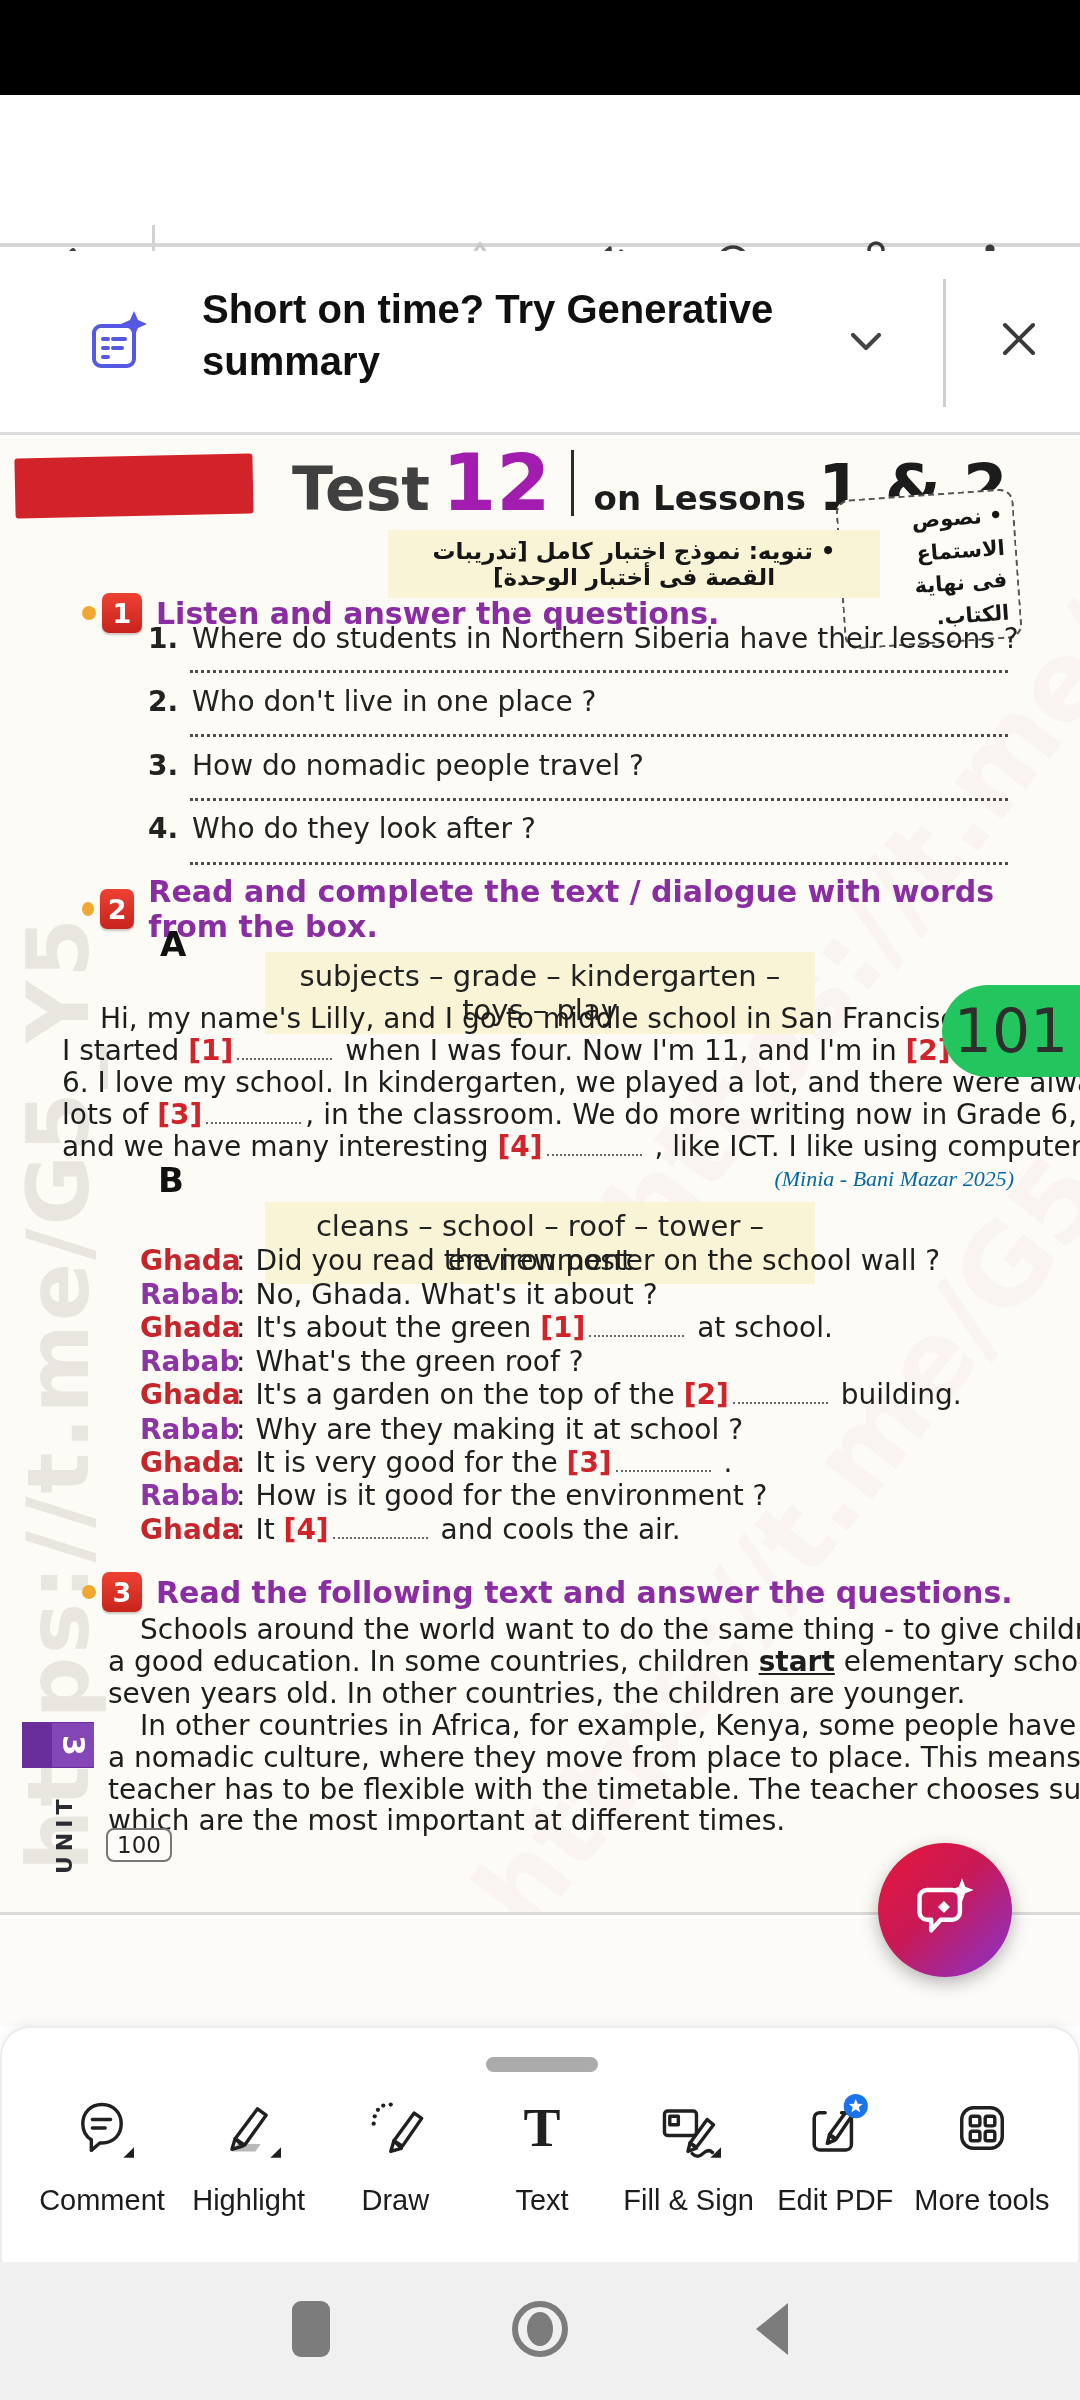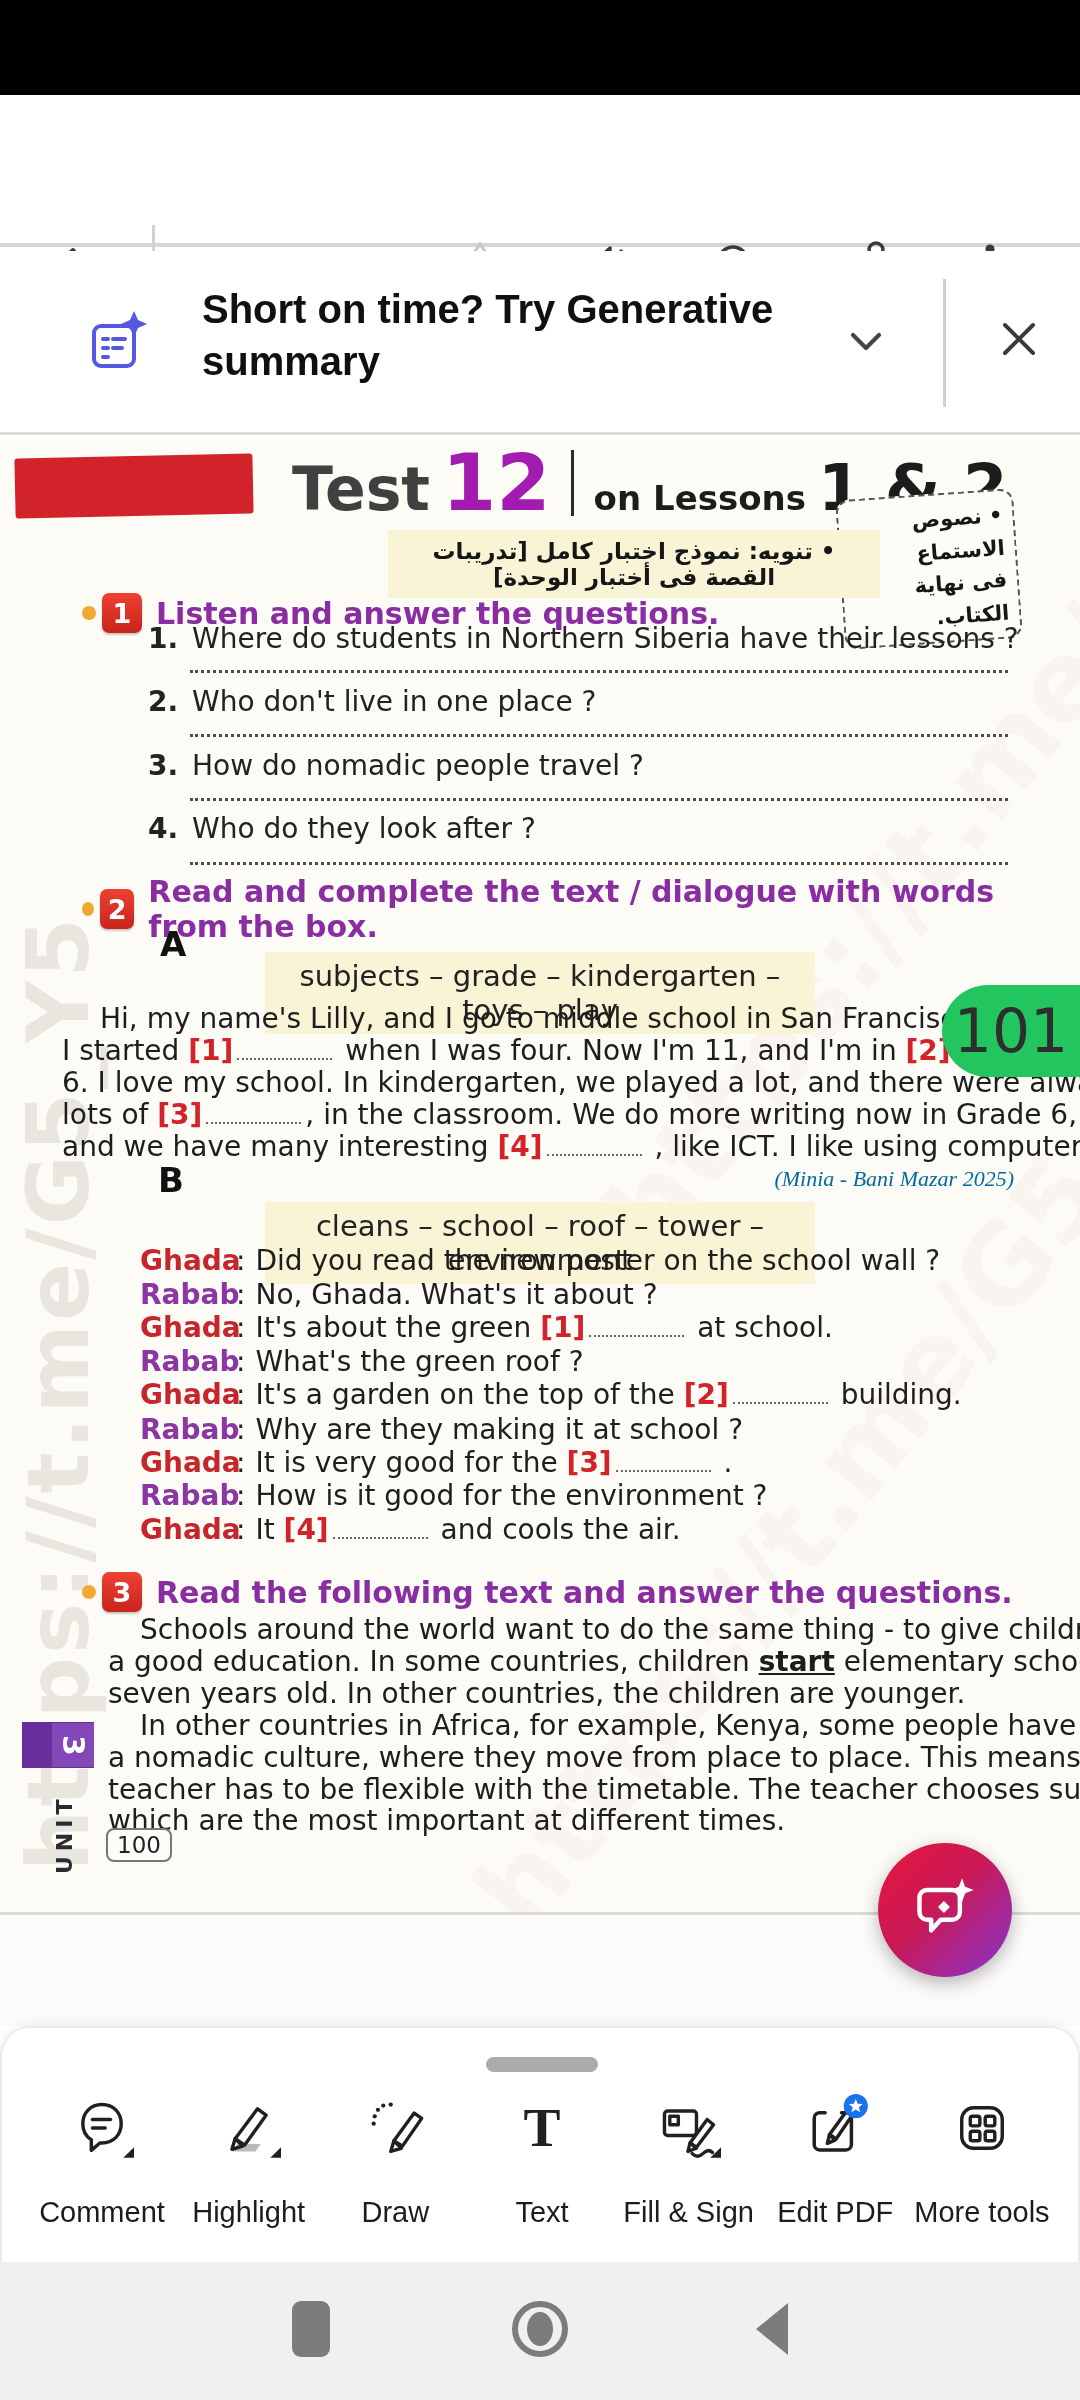--- a/index.html
+++ b/index.html
@@ -74,21 +74,21 @@
   
   .page-gap { position:absolute; top:1918px; left:0; width:1080px; height:108px; background:#fcfbfa; }
   .fab { position:absolute; left:878px; top:1843px; width:134px; height:134px; border-radius:50%; background:linear-gradient(135deg,#e3173d 5%,#c91955 45%,#8633d1 100%); box-shadow:0 6px 18px rgba(0,0,0,0.28); display:flex; align-items:center; justify-content:center; }
 
   
   .bottom-sheet { position:absolute; top:2026px; left:0; width:1080px; height:236px; background:#fff; border-radius:30px 30px 0 0; border:2px solid #ececec; border-bottom:none; box-shadow:0 -3px 12px rgba(0,0,0,0.05); }
   .sheet-handle { position:absolute; left:484px; top:29px; width:112px; height:15px; border-radius:8px; background:#ababab; }
   .tools-row { position:absolute; top:52px; left:30px; width:1020px; display:flex; justify-content:space-between; }
   .tool { width:140px; display:flex; flex-direction:column; align-items:center; }
   .tool-icon { height:96px; display:flex; align-items:center; justify-content:center; position:relative; }
-  .tool-label { font-size:29px; color:#1c1c1c; margin-top:20px; white-space:nowrap; }
+  .tool-label { font-size:29px; color:#1c1c1c; margin-top:8px; white-space:nowrap; }
 
   
   .nav-bar { position:absolute; top:2262px; left:0; width:1080px; height:138px; background:#f0f0f0; }
   .nav-btn { position:absolute; top:36px; width:66px; height:66px; display:flex; align-items:center; justify-content:center; }
 </style>
 </head>
 <body>
 
 <div class="screen">
 

